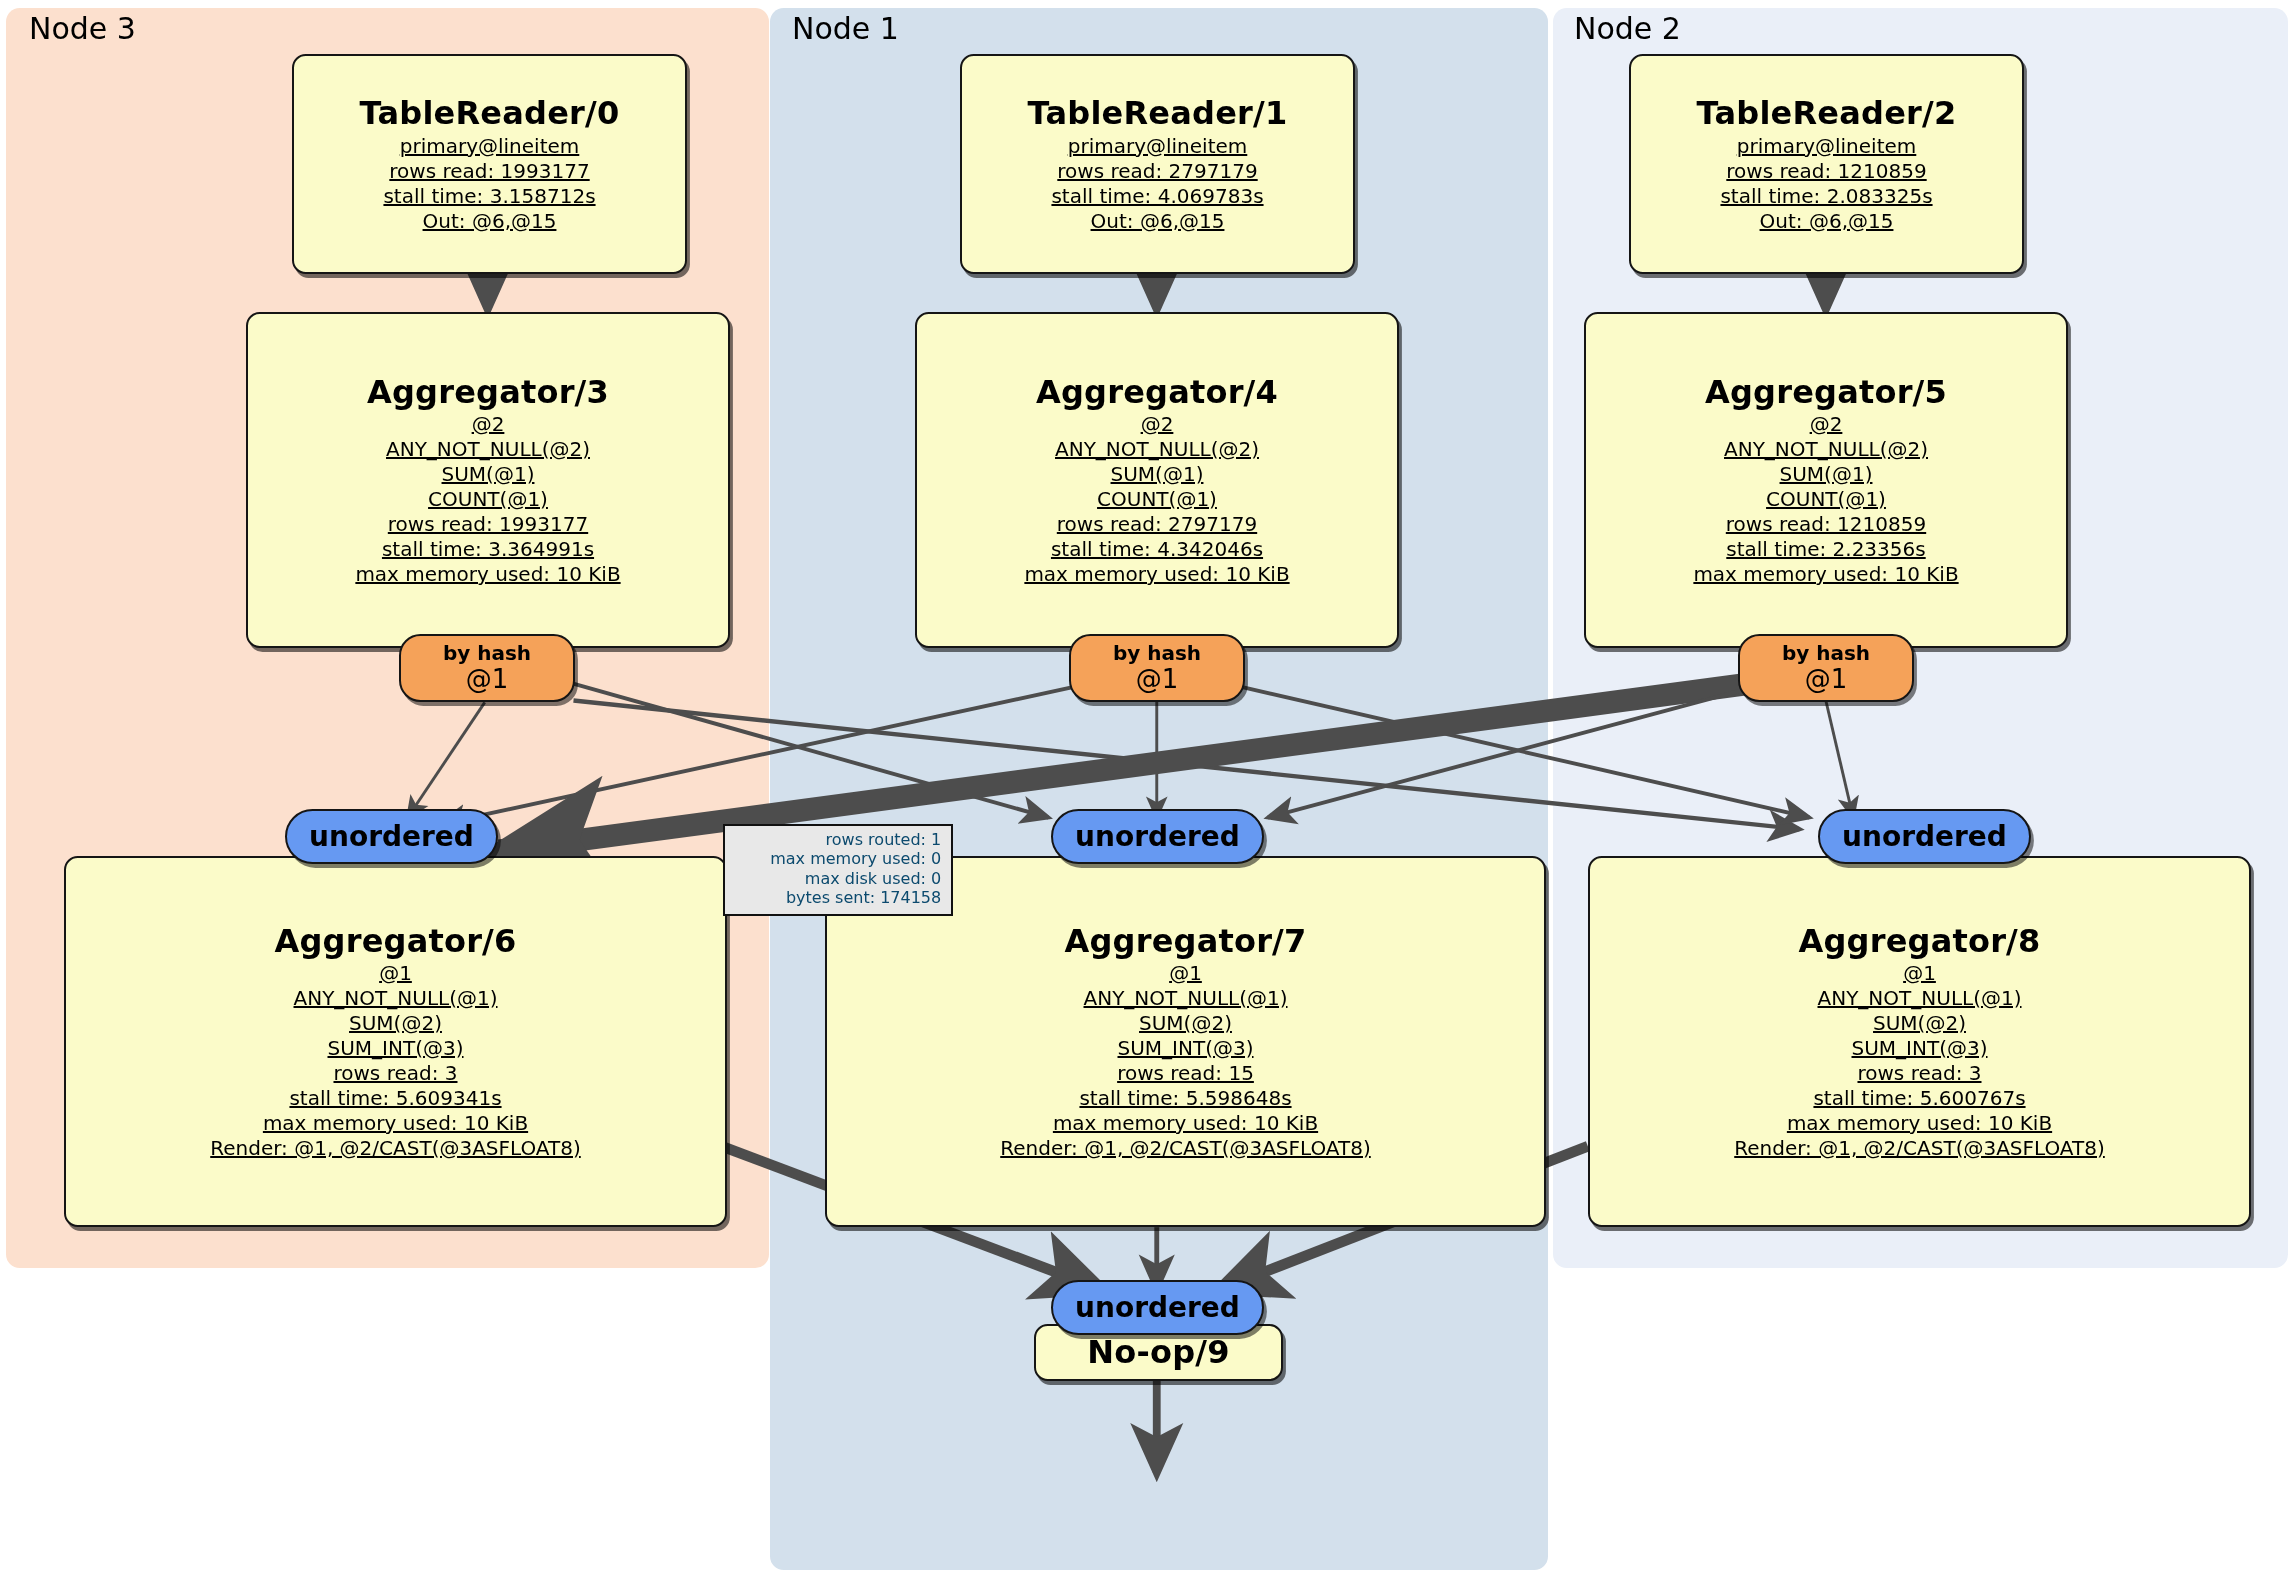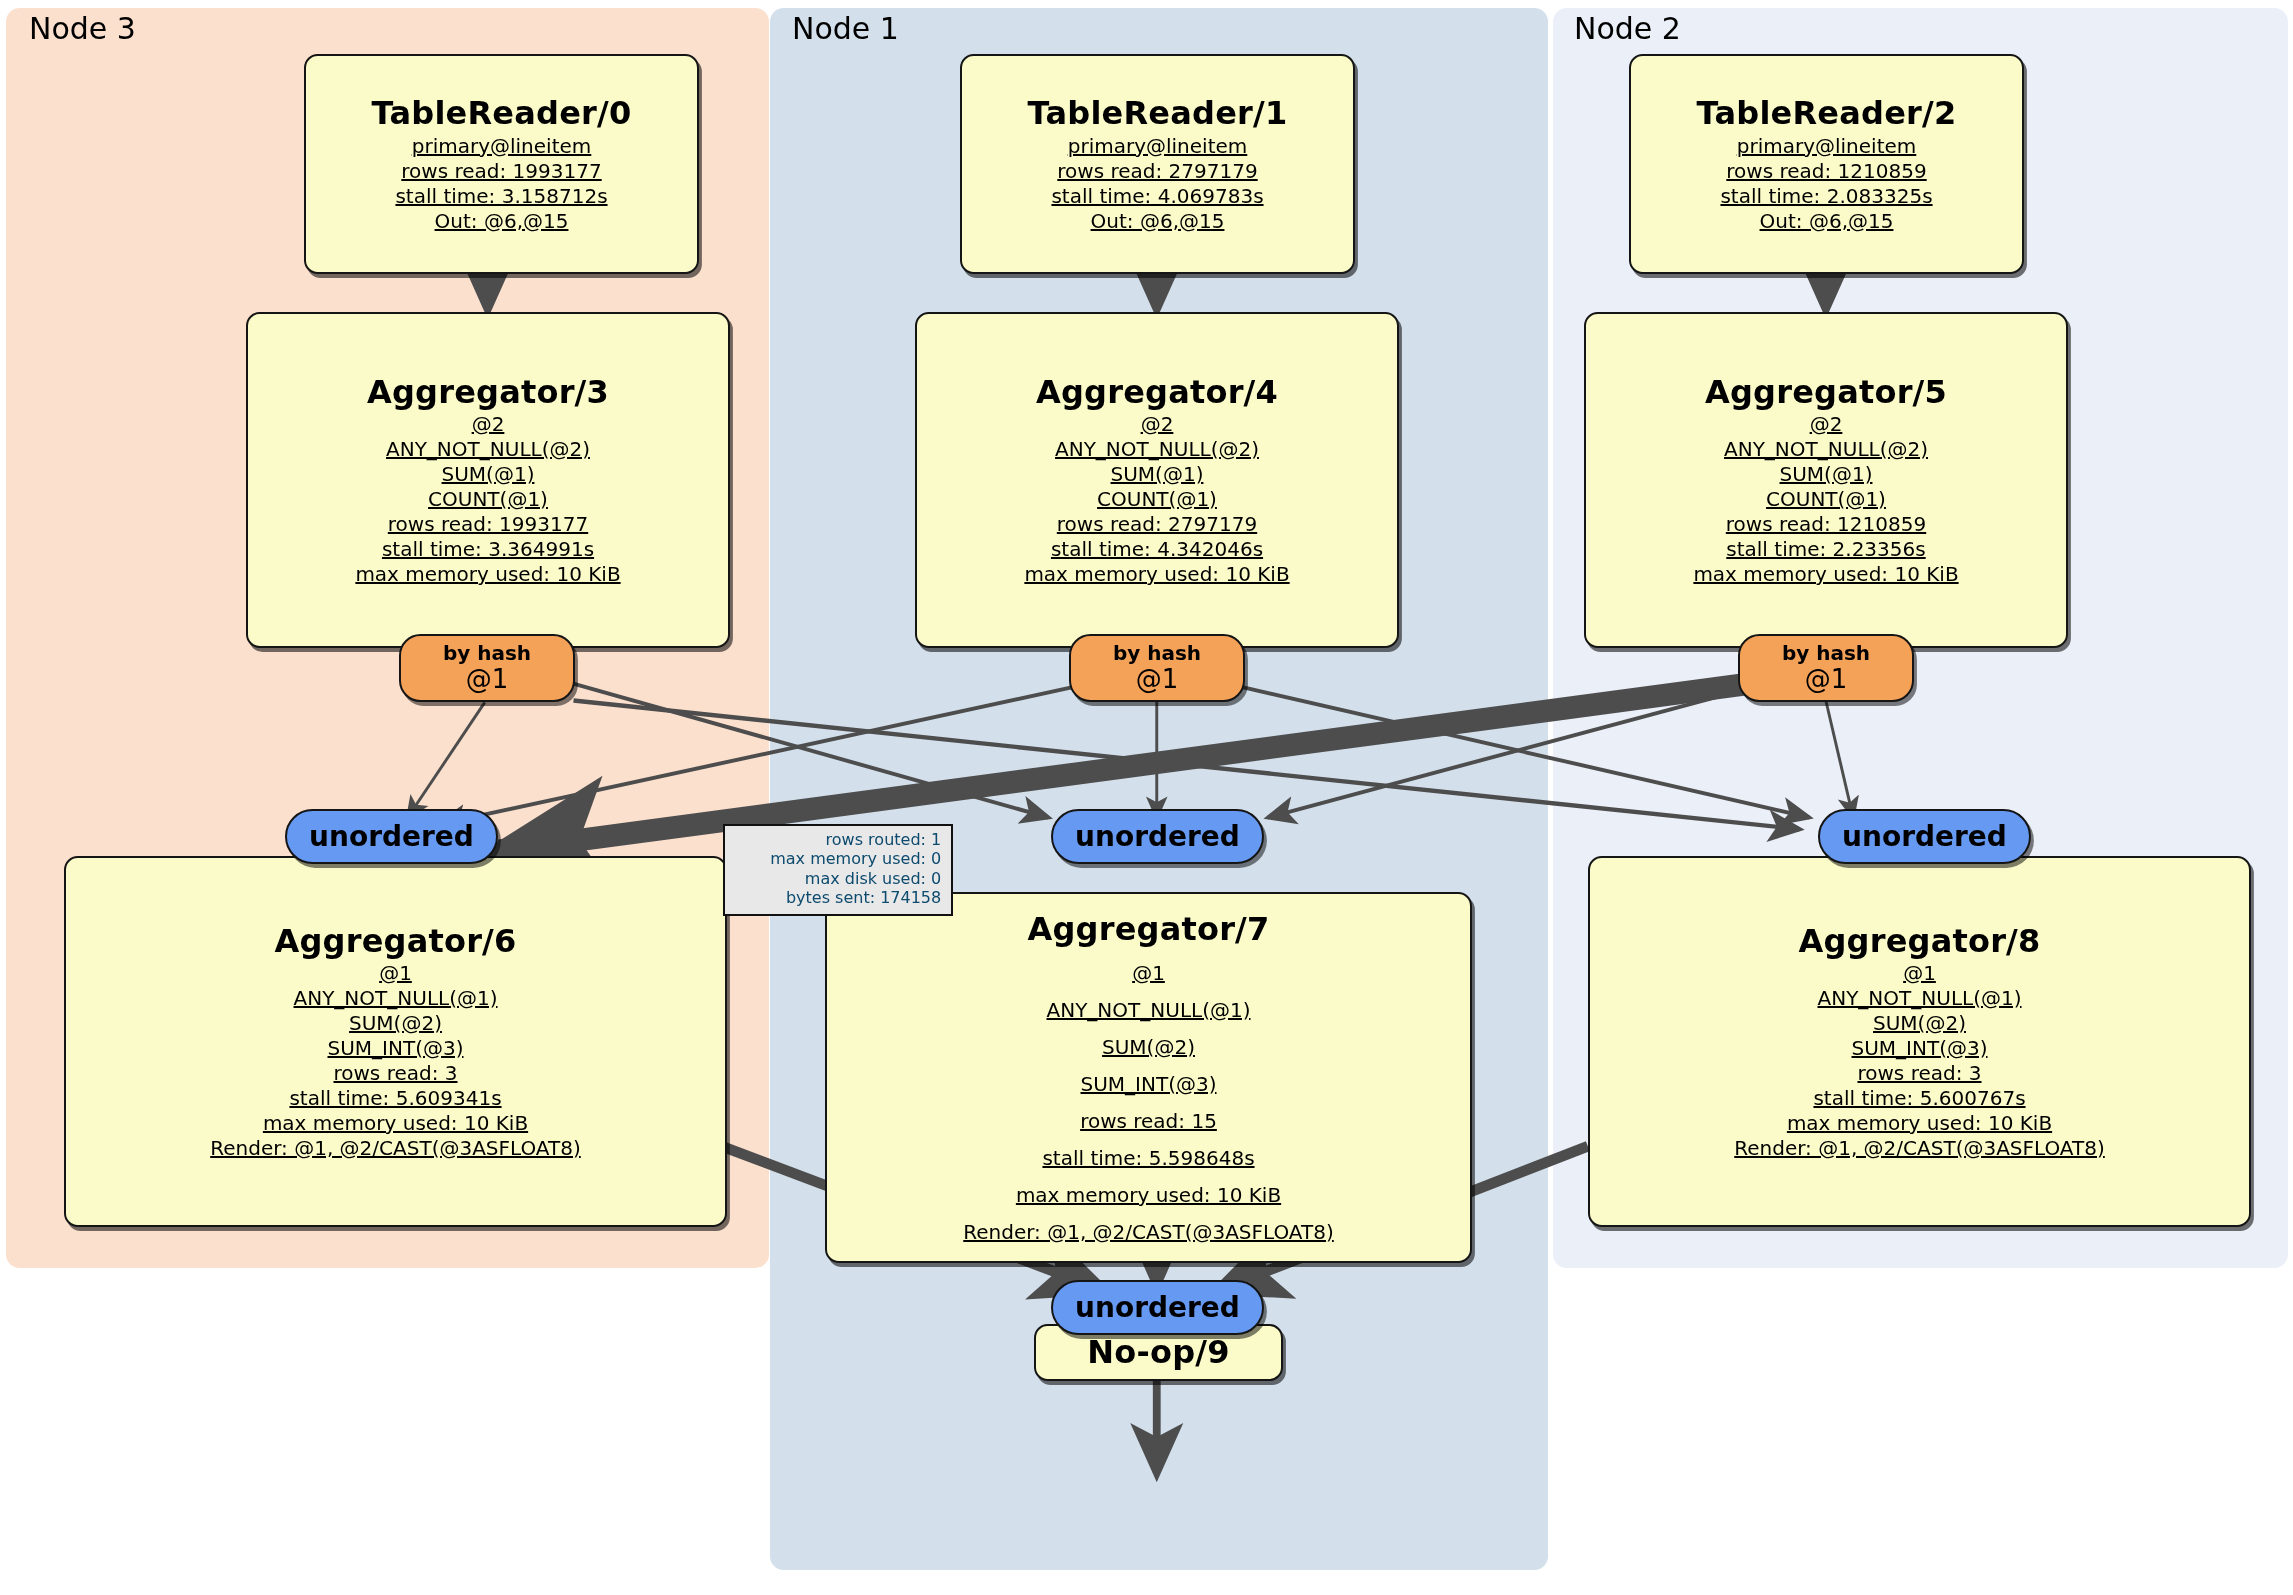--- a/index.html
+++ b/index.html
@@ -159,21 +159,21 @@
       <path d="M 1872 718 L 1900 838" stroke-width="3" marker-end="url(#ah-thin)"></path>
 
       <path d="M 740 1175 L 1130 1322" stroke-width="11" marker-end="url(#ah-med)"></path>
       <line x1="1186" y1="1258" x2="1186" y2="1322" stroke-width="5" marker-end="url(#ah-thin)"></line>
       <path d="M 1628 1175 L 1250 1322" stroke-width="11" marker-end="url(#ah-med)"></path>
 
       <line x1="1186" y1="1410" x2="1186" y2="1510" stroke-width="8" marker-end="url(#ah-med)"></line>
     </g>
   </svg>
 
-  <div class="node op-node" style="left:304px; top:54px; width:395px; height:220px;">
+  <div class="node op-node" style="left:292px; top:54px; width:395px; height:220px;">
     <div class="op-title">TableReader/0</div>
     <div class="op-line">primary@lineitem</div>
     <div class="op-line">rows read: 1993177</div>
     <div class="op-line">stall time: 3.158712s</div>
     <div class="op-line">Out: @6,@15</div>
   </div>
 
   <div class="node op-node" style="left:960px; top:54px; width:395px; height:220px;">
     <div class="op-title">TableReader/1</div>
     <div class="op-line">primary@lineitem</div>
@@ -255,21 +255,21 @@
     <div class="op-line">@1</div>
     <div class="op-line">ANY_NOT_NULL(@1)</div>
     <div class="op-line">SUM(@2)</div>
     <div class="op-line">SUM_INT(@3)</div>
     <div class="op-line">rows read: 3</div>
     <div class="op-line">stall time: 5.609341s</div>
     <div class="op-line">max memory used: 10 KiB</div>
     <div class="op-line">Render: @1, @2/CAST(@3ASFLOAT8)</div>
   </div>
 
-  <div class="node op-node" style="left:825px; top:892px; width:647px; height:371px;gap:12px;">
+  <div class="node op-node" style="left:825px; top:856px; width:721px; height:371px;">
     <div class="op-title">Aggregator/7</div>
     <div class="op-line">@1</div>
     <div class="op-line">ANY_NOT_NULL(@1)</div>
     <div class="op-line">SUM(@2)</div>
     <div class="op-line">SUM_INT(@3)</div>
     <div class="op-line">rows read: 15</div>
     <div class="op-line">stall time: 5.598648s</div>
     <div class="op-line">max memory used: 10 KiB</div>
     <div class="op-line">Render: @1, @2/CAST(@3ASFLOAT8)</div>
   </div>

